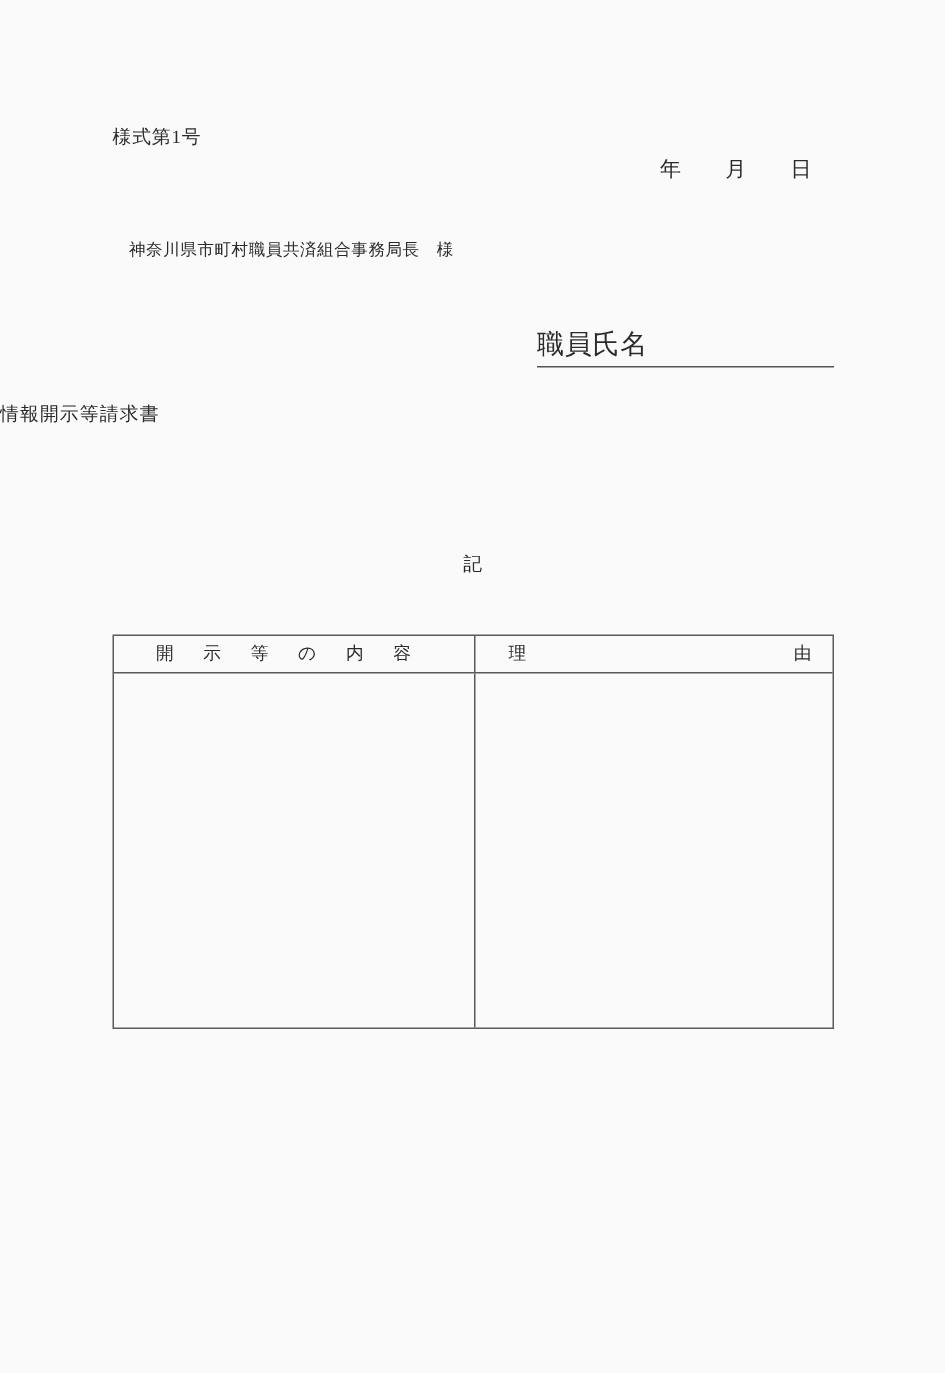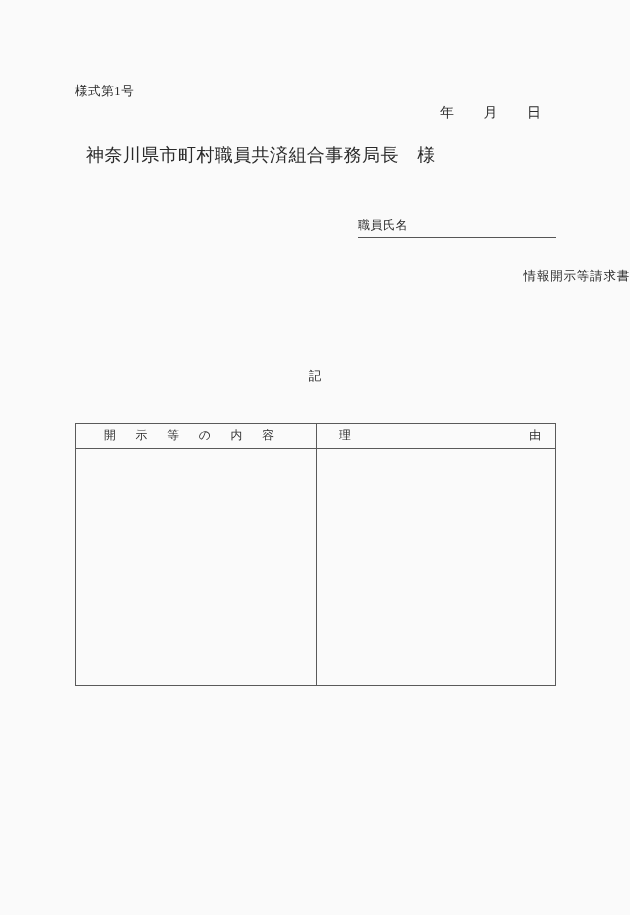--- a/index.html
+++ b/index.html
@@ -43,46 +43,46 @@
     width: 110px;
     font-size: 14px;
     white-space: pre;
     letter-spacing: 0.5px;
   }
 
   
   .addressee {
     position: absolute;
     left: 86px;
-    top: 143px;
-    font-size: 18px;
+    top: 159px;
+    font-size: 11px;
     letter-spacing: 0.4px;
     white-space: pre;
   }
 
   
   .name-field {
     position: absolute;
     left: 358px;
     top: 217px;
     width: 198px;
-    font-size: 12px;
+    font-size: 18px;
     letter-spacing: 0.5px;
     border-bottom: 1px solid #555;
     padding-bottom: 3px;
     white-space: nowrap;
   }
 
   
   .doc-title {
     position: absolute;
     left: 0;
     top: 268px;
     width: 630px;
-    text-align: right;
+    text-align: left;
     font-size: 12.5px;
     letter-spacing: 0.8px;
   }
 
   
   .body-text {
     position: absolute;
     left: 75px;
     top: 309px;
     width: 487px;

